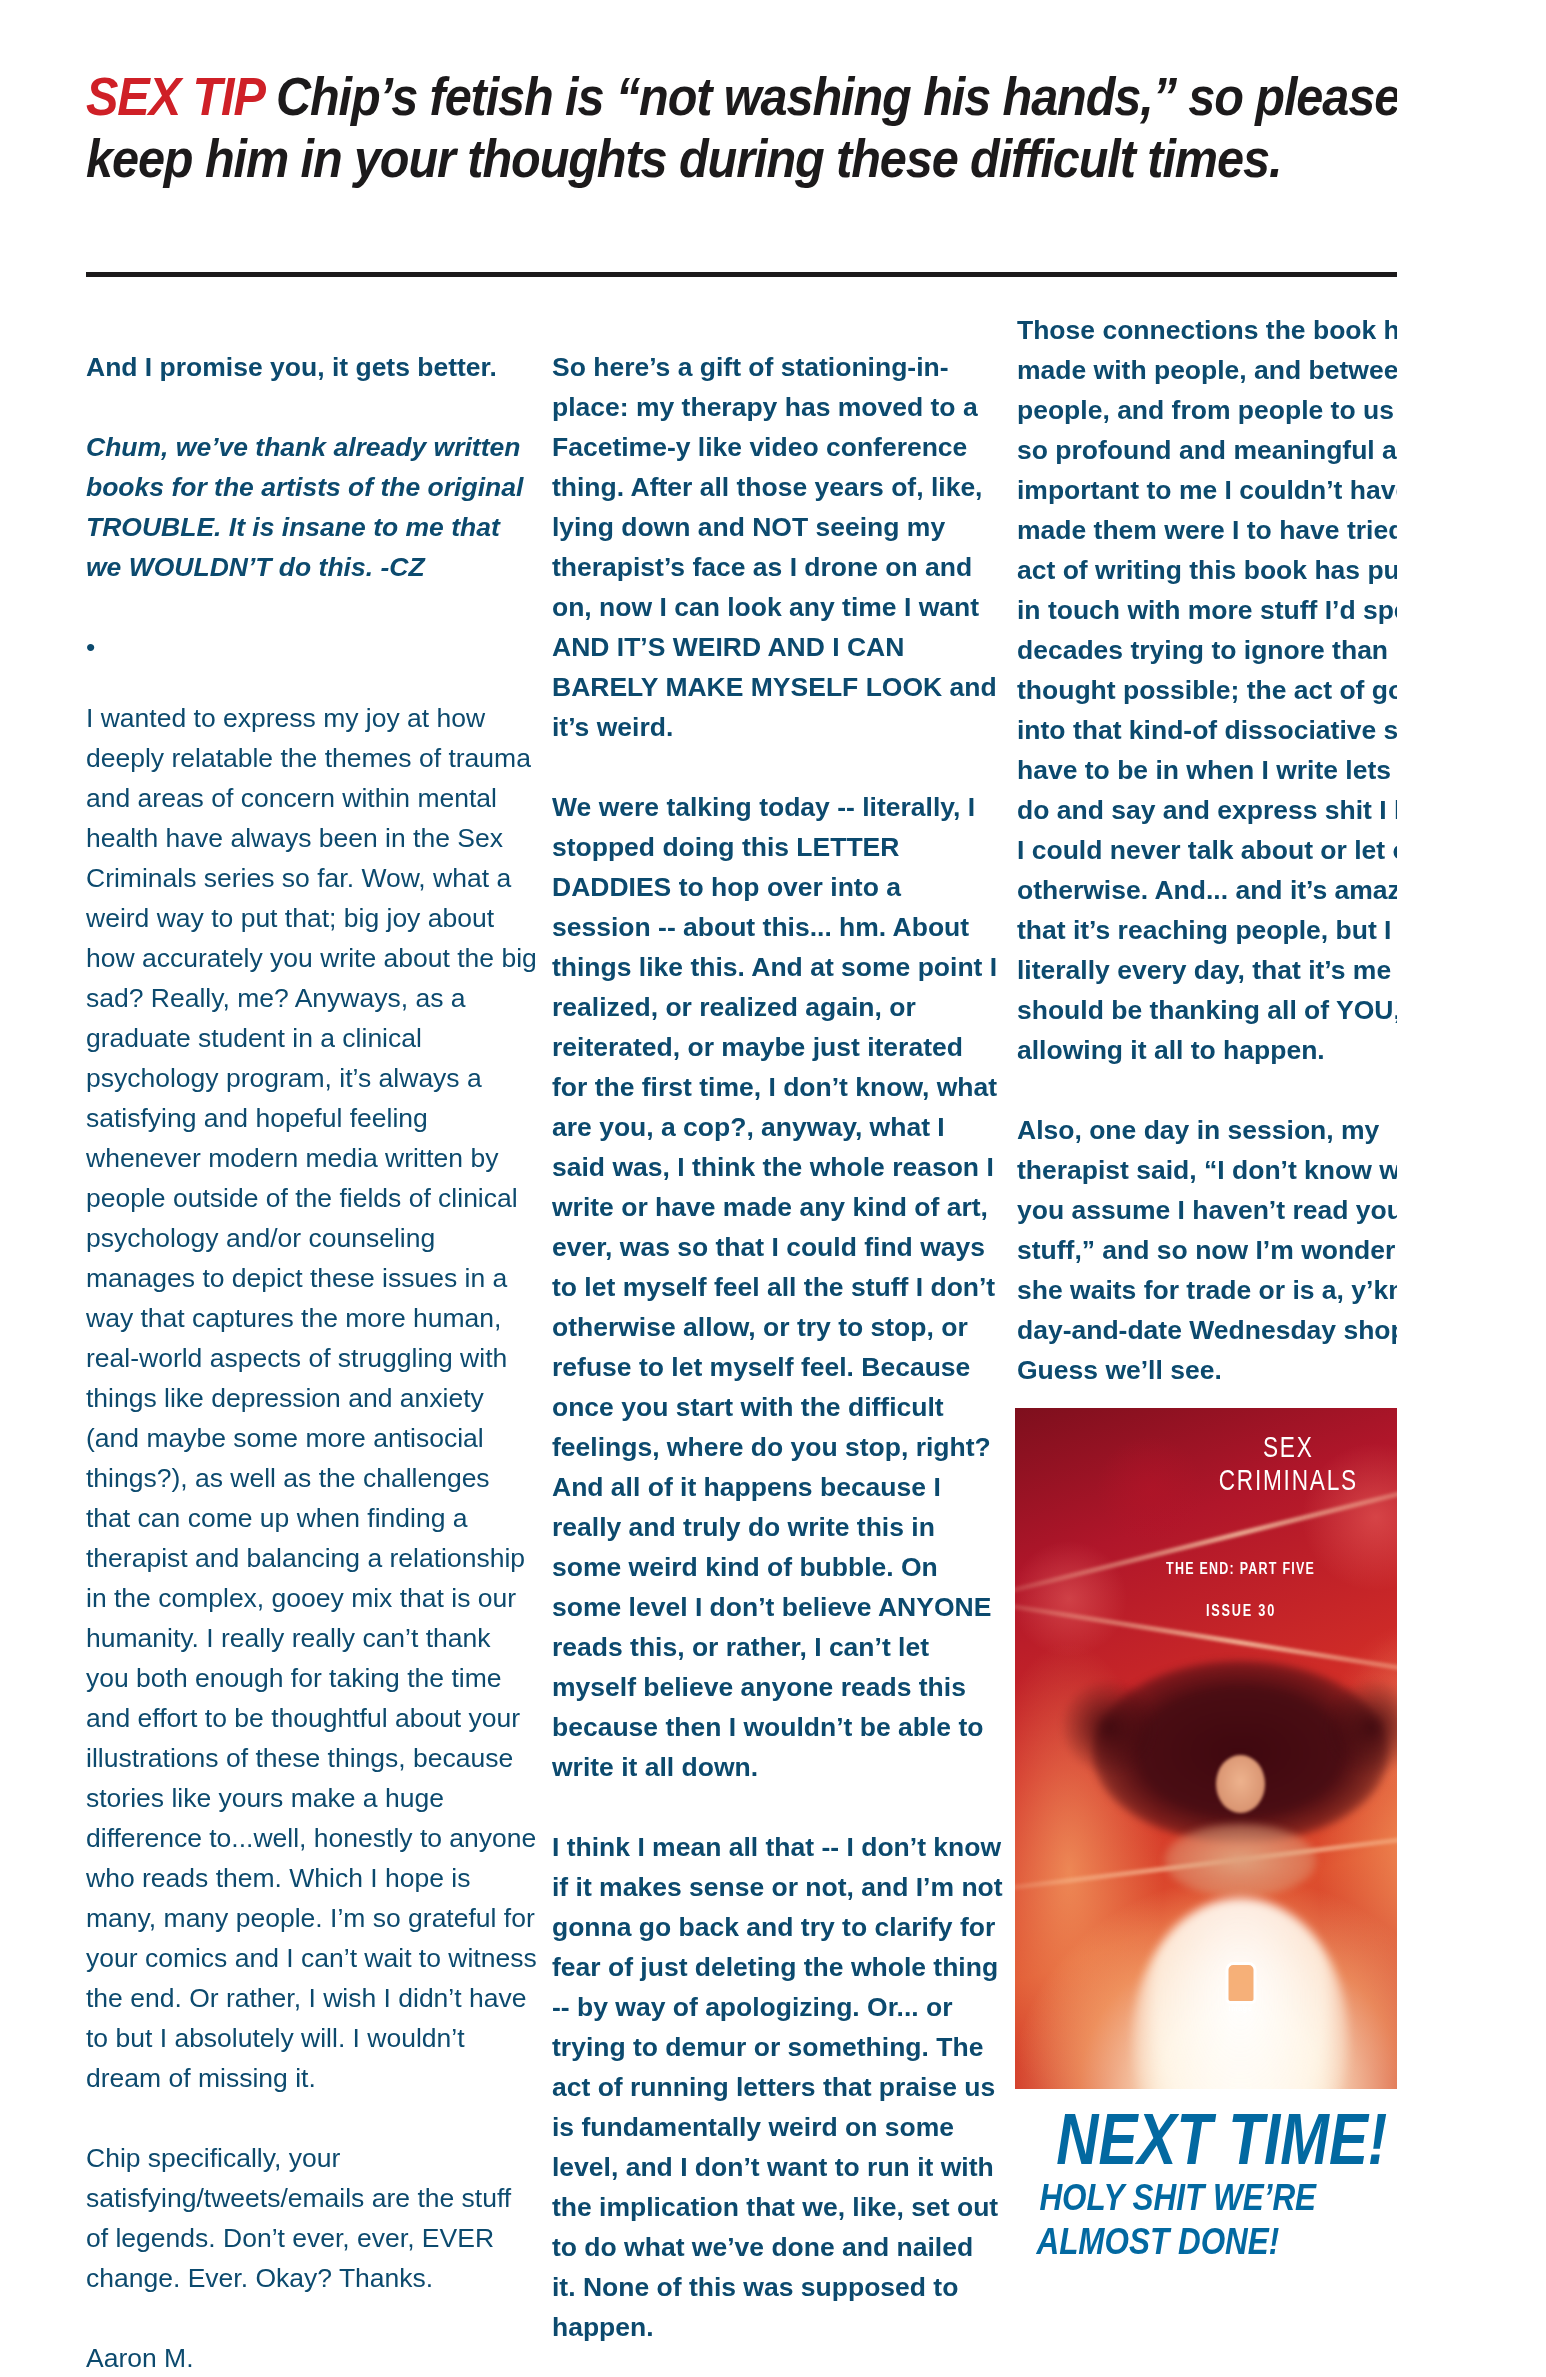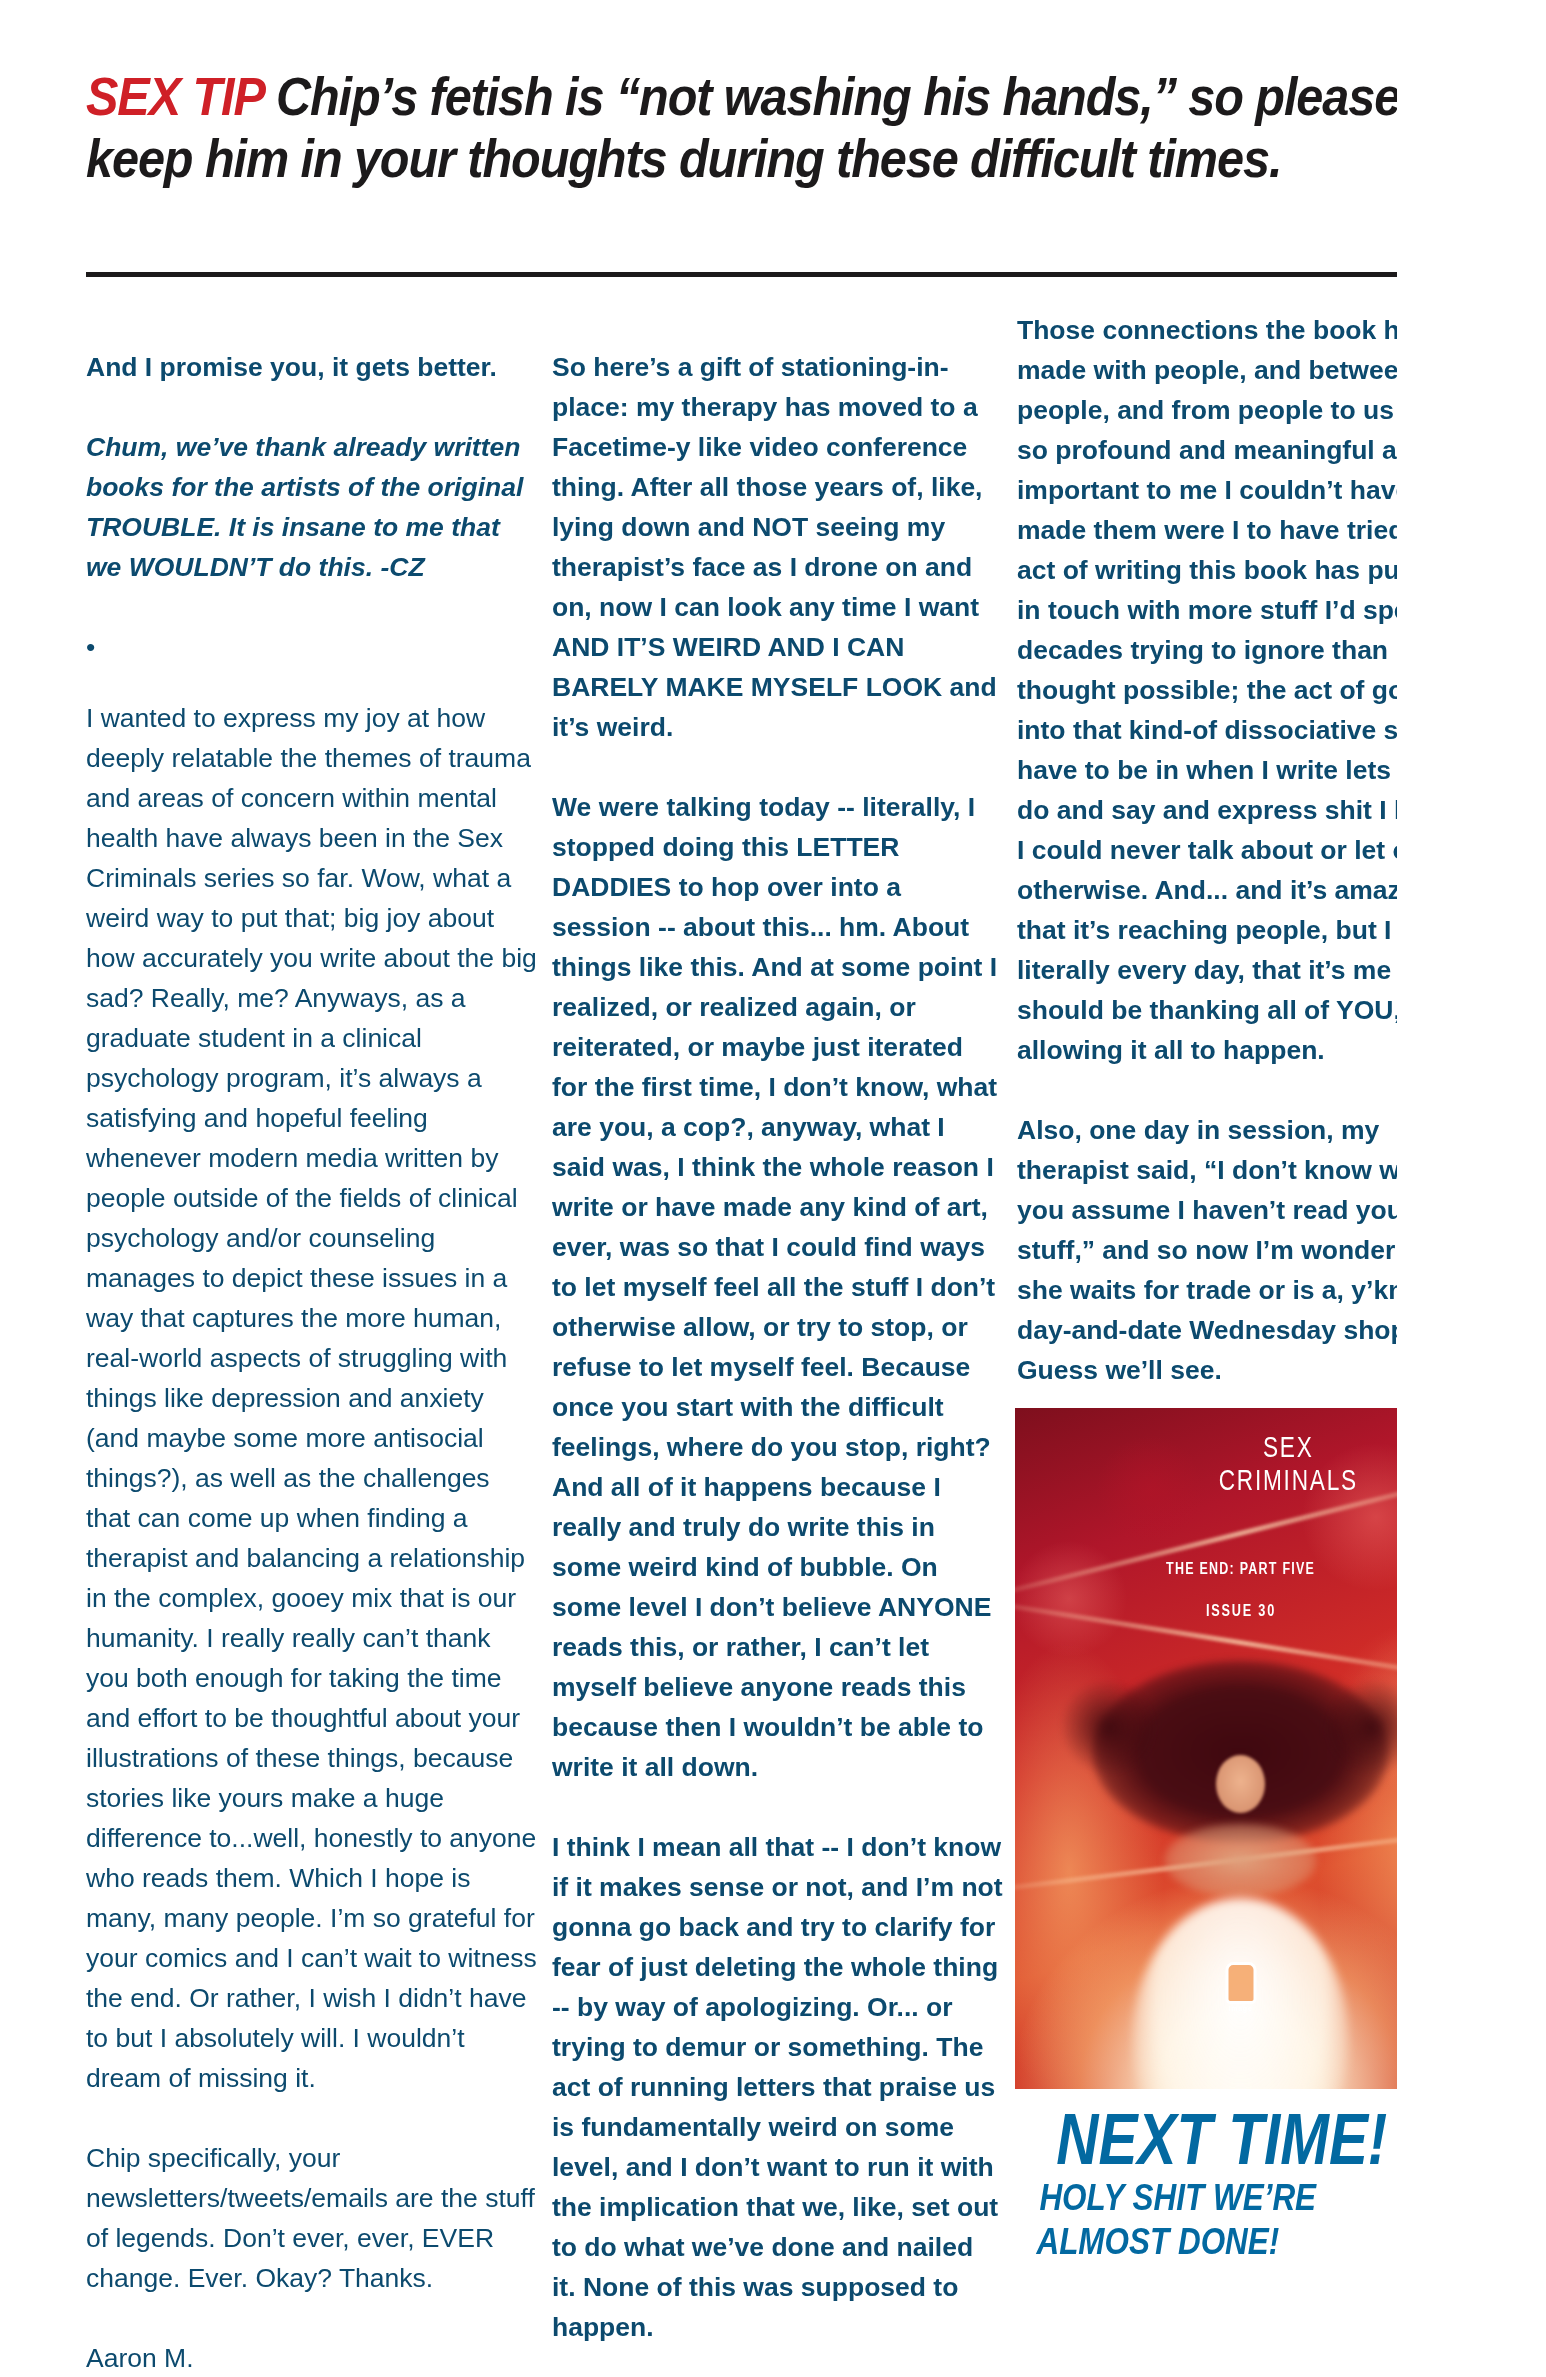--- a/index.html
+++ b/index.html
@@ -135,21 +135,21 @@
     </div>
   </div>
 
   <div class="rule"></div>
 
   <div class="col col-1">
     <p class="p-bold">And I promise you, it gets better.</p>
     <p class="p-bold-italic">Chum, we’ve thank already written books for the artists of the original TROUBLE. It is insane to me that we WOULDN’T do this. -CZ</p>
     <p class="p-bullet">•</p>
     <p>I wanted to express my joy at how deeply relatable the themes of trauma and areas of concern within mental health have always been in the Sex Criminals series so far. Wow, what a weird way to put that; big joy about how accurately you write about the big sad? Really, me? Anyways, as a graduate student in a clinical psychology program, it’s always a satisfying and hopeful feeling whenever modern media written by people outside of the fields of clinical psychology and/or counseling manages to depict these issues in a way that captures the more human, real-world aspects of struggling with things like depression and anxiety (and maybe some more antisocial things?), as well as the challenges that can come up when finding a therapist and balancing a relationship in the complex, gooey mix that is our humanity. I really really can’t thank you both enough for taking the time and effort to be thoughtful about your illustrations of these things, because stories like yours make a huge difference to...well, honestly to anyone who reads them. Which I hope is many, many people. I’m so grateful for your comics and I can’t wait to witness the end. Or rather, I wish I didn’t have to but I absolutely will. I wouldn’t dream of missing it.</p>
-    <p>Chip specifically, your newsletters/tweets/emails are the stuff of legends. Don’t ever, ever, EVER change. Ever. Okay? Thanks.</p>
+    <p>Chip specifically, your satisfying/tweets/emails are the stuff of legends. Don’t ever, ever, EVER change. Ever. Okay? Thanks.</p>
     <p>Aaron M.</p>
   </div>
 
   <div class="col col-2">
     <p>So here’s a gift of stationing-in-place: my therapy has moved to a Facetime-y like video conference thing. After all those years of, like, lying down and NOT seeing my therapist’s face as I drone on and on, now I can look any time I want AND IT’S WEIRD AND I CAN BARELY MAKE MYSELF LOOK and it’s weird.</p>
     <p>We were talking today -- literally, I stopped doing this LETTER DADDIES to hop over into a session -- about this... hm. About things like this. And at some point I realized, or realized again, or reiterated, or maybe just iterated for the first time, I don’t know, what are you, a cop?, anyway, what I said was, I think the whole reason I write or have made any kind of art, ever, was so that I could find ways to let myself feel all the stuff I don’t otherwise allow, or try to stop, or refuse to let myself feel. Because once you start with the difficult feelings, where do you stop, right? And all of it happens because I really and truly do write this in some weird kind of bubble. On some level I don’t believe ANYONE reads this, or rather, I can’t let myself believe anyone reads this because then I wouldn’t be able to write it all down.</p>
     <p>I think I mean all that -- I don’t know if it makes sense or not, and I’m not gonna go back and try to clarify for fear of just deleting the whole thing -- by way of apologizing. Or... or trying to demur or something. The act of running letters that praise us is fundamentally weird on some level, and I don’t want to run it with the implication that we, like, set out to do what we’ve done and nailed it. None of this was supposed to happen.</p>
   </div>
 
   <div class="col col-3">

